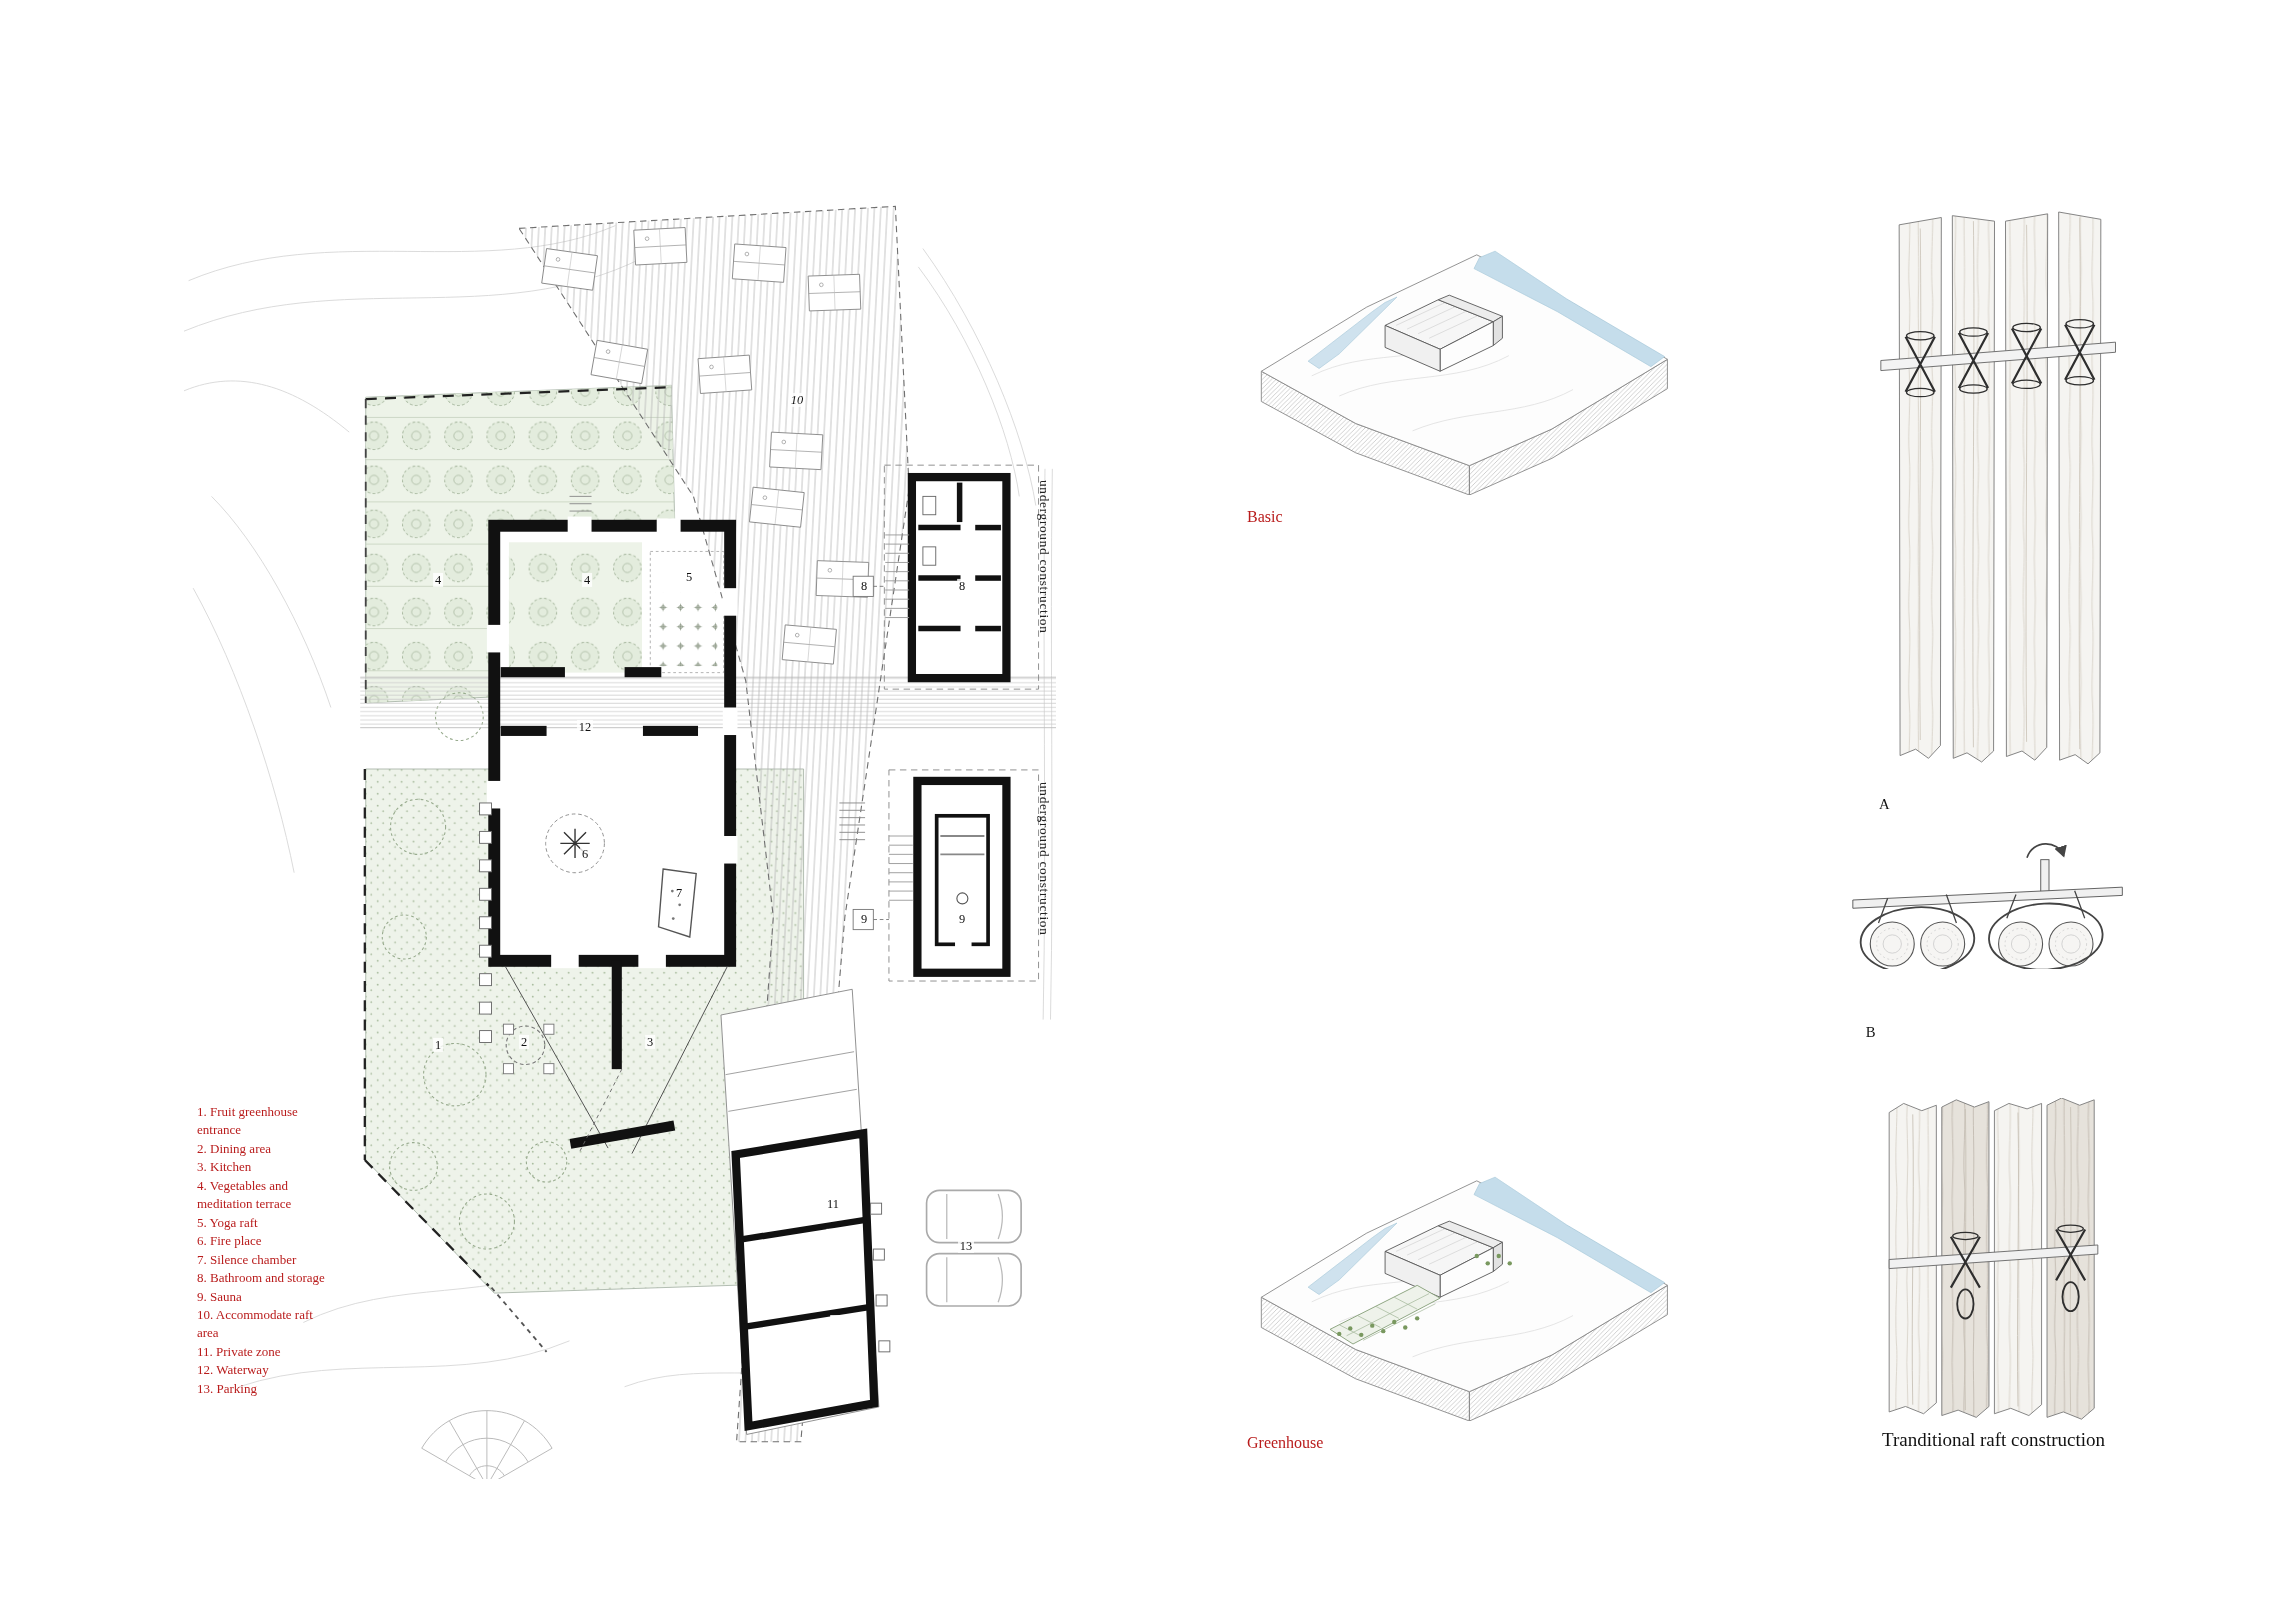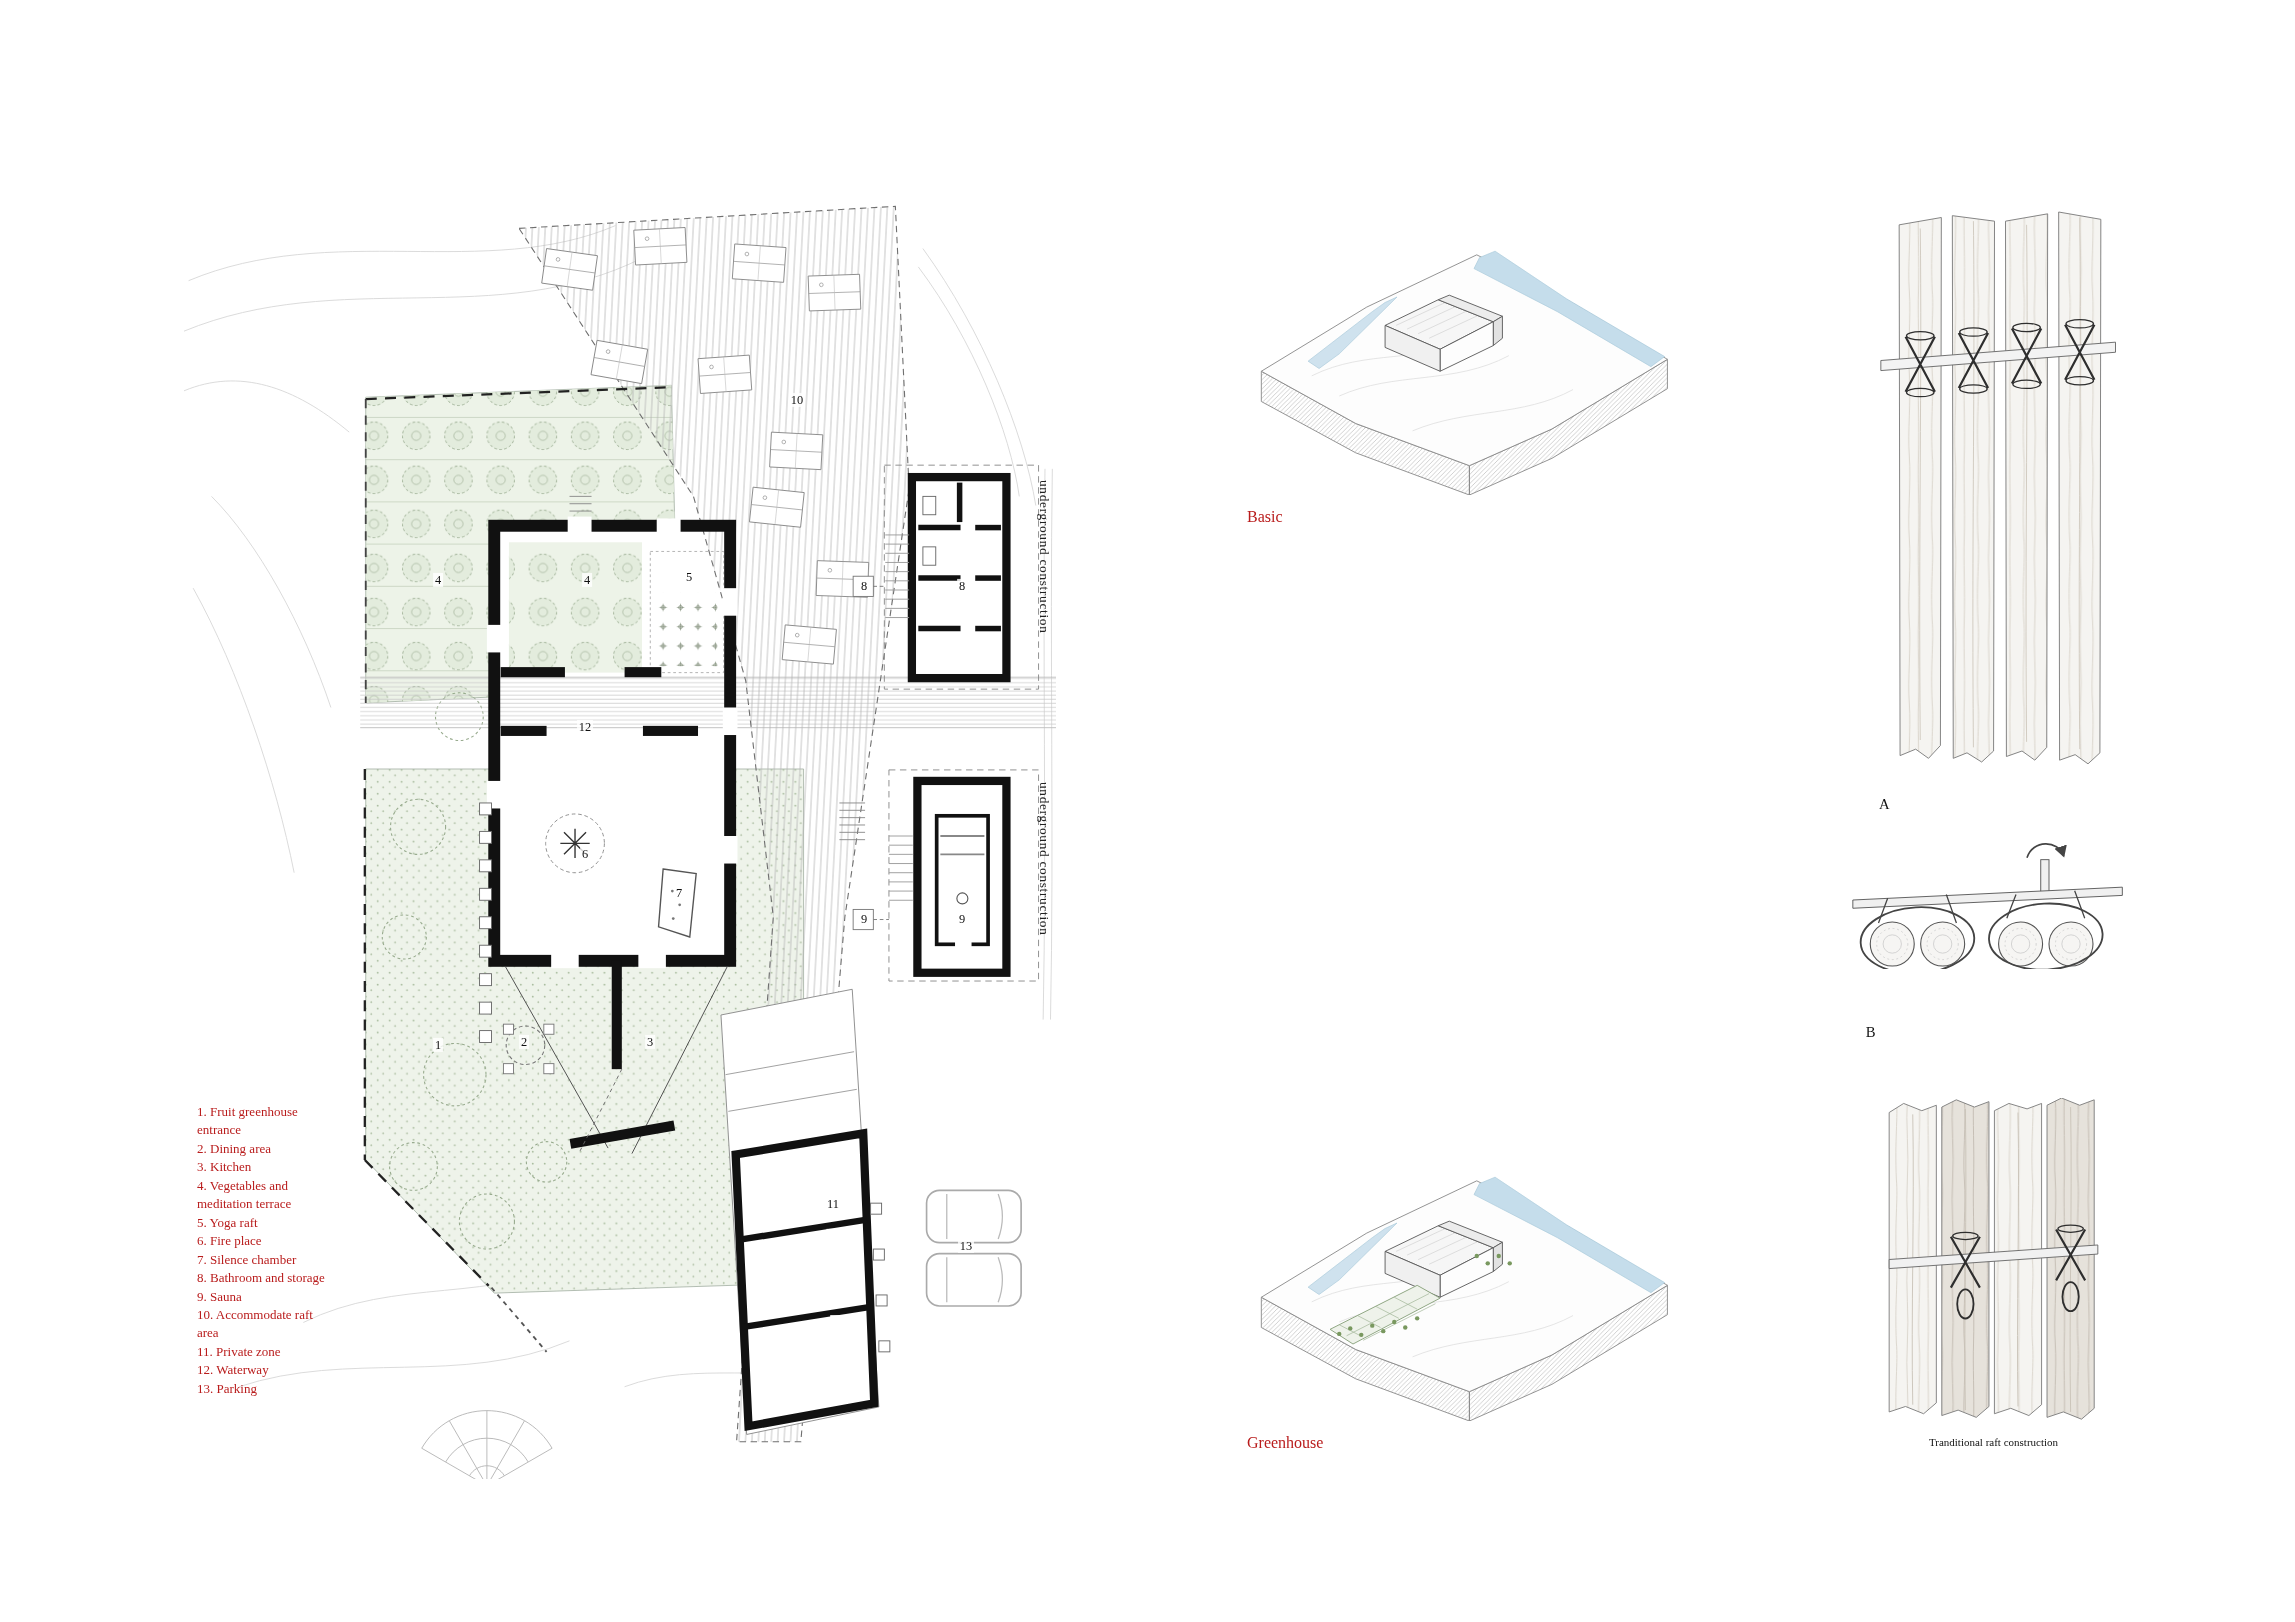--- a/index.html
+++ b/index.html
@@ -17,21 +17,21 @@
 .vlabel-2{left:1052px;top:782px}
 .iso-fig{position:absolute;left:1247px;width:432px}
 .iso-1{top:220px}.iso-2{top:527px}.iso-3{top:834px}.iso-4{top:1146px}
 .iso-fig figcaption{margin-top:9.2px;font-size:16px;color:#b91c1c}
 .detail-fig{position:absolute}
 .detail-a{left:1879px;top:208px;width:242px}
 .detail-a figcaption{margin-top:14.7px;font-size:14.7px}
 .detail-b{left:1851px;top:831px;width:275px}
 .detail-b figcaption{margin-top:51px;margin-left:14.7px;font-size:14.7px}
 .detail-c{left:1888px;top:1098px;width:211px}
-.detail-c figcaption{margin-top:11px;width:303px;margin-left:-46px;text-align:center;font-size:11px}
+.detail-c figcaption{margin-top:4px;width:303px;margin-left:-46px;text-align:center;font-size:19px}
 figure{display:block}
 </style>
 </head>
 <body>
 
 <svg class="defs-svg" aria-hidden="true">
   <defs>
     <pattern id="orchard" width="46" height="48" patternUnits="userSpaceOnUse">
       <circle cx="23" cy="24" r="15" fill="#e3ecdd" stroke="#93a689" stroke-width="0.9" stroke-dasharray="3,2.5"></circle>
       <circle cx="23" cy="24" r="5" fill="none" stroke="#a3b399" stroke-width="0.8"></circle>
@@ -353,21 +353,21 @@
         <span class="marker" style="left: 466px; top: 849px;">3</span>
         <span class="marker" style="left: 254px; top: 387px;">4</span>
         <span class="marker" style="left: 403px; top: 387px;">4</span>
         <span class="marker" style="left: 505px; top: 384px;">5</span>
         <span class="marker" style="left: 401px; top: 661px;">6</span>
         <span class="marker" style="left: 495px; top: 700px;">7</span>
         <span class="marker" style="left: 680px; top: 393px;">8</span>
         <span class="marker" style="left: 778px; top: 393px;">8</span>
         <span class="marker" style="left: 680px; top: 726px;">9</span>
         <span class="marker" style="left: 778px; top: 726px;">9</span>
-        <span class="marker" style="left: 613px; top: 207px;">10</span>
+        <span class="marker" style="left: 613px; top: 207px; font-style: italic;">10</span>
         <span class="marker" style="left: 649px; top: 1011px;">11</span>
         <span class="marker" style="left: 401px; top: 534px; text-align: right;">12</span>
         <span class="marker" style="left: 782px; top: 1053px;">13</span>
       </div>
 
     <div class="legend">
         <div class="legend-item">1. Fruit greenhouse entrance</div>
         <div class="legend-item">2. Dining area</div>
         <div class="legend-item">3. Kitchen</div>
         <div class="legend-item">4. Vegetables and meditation terrace</div>

